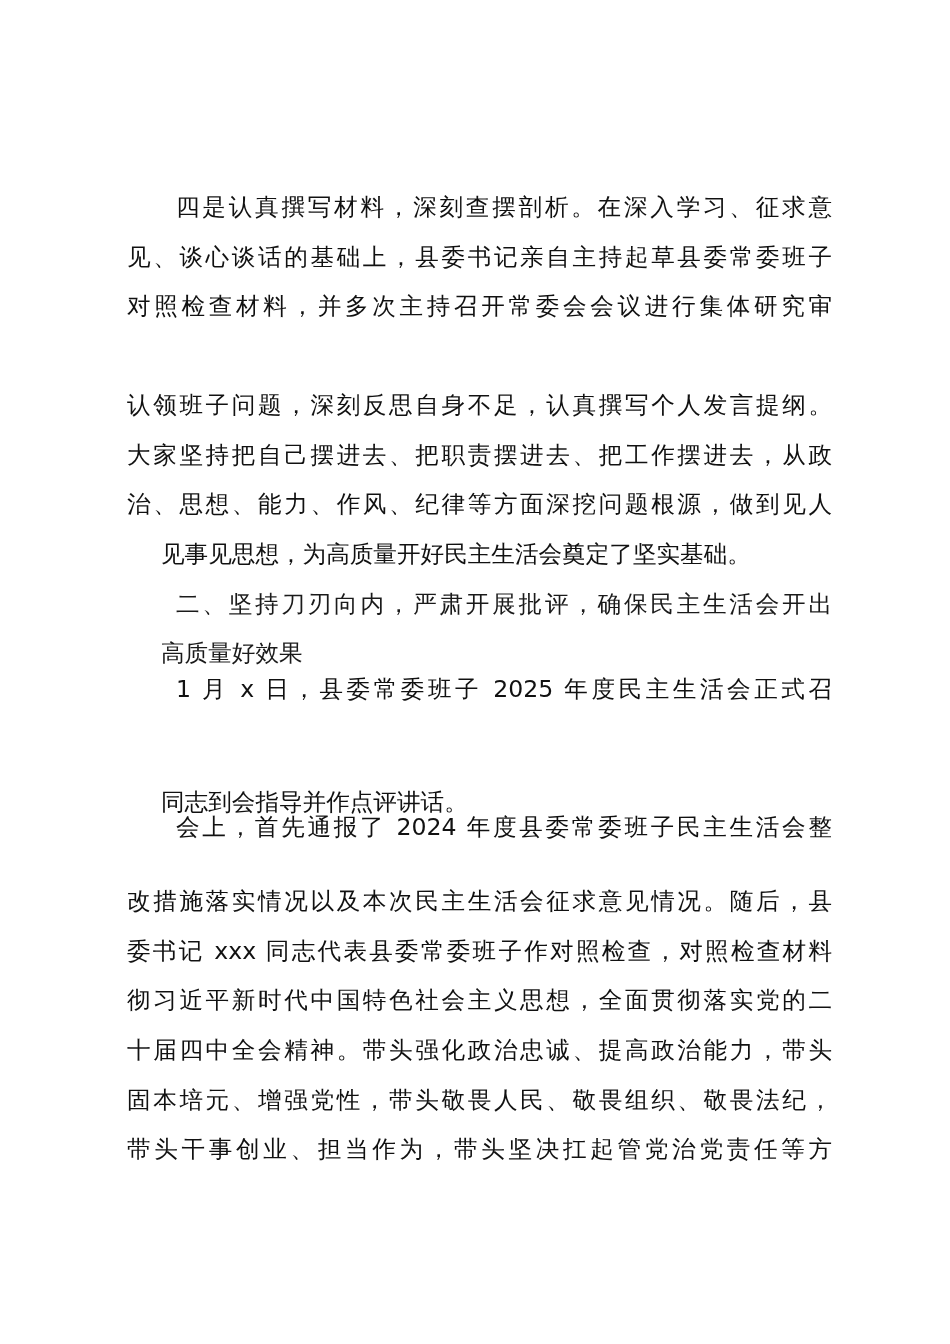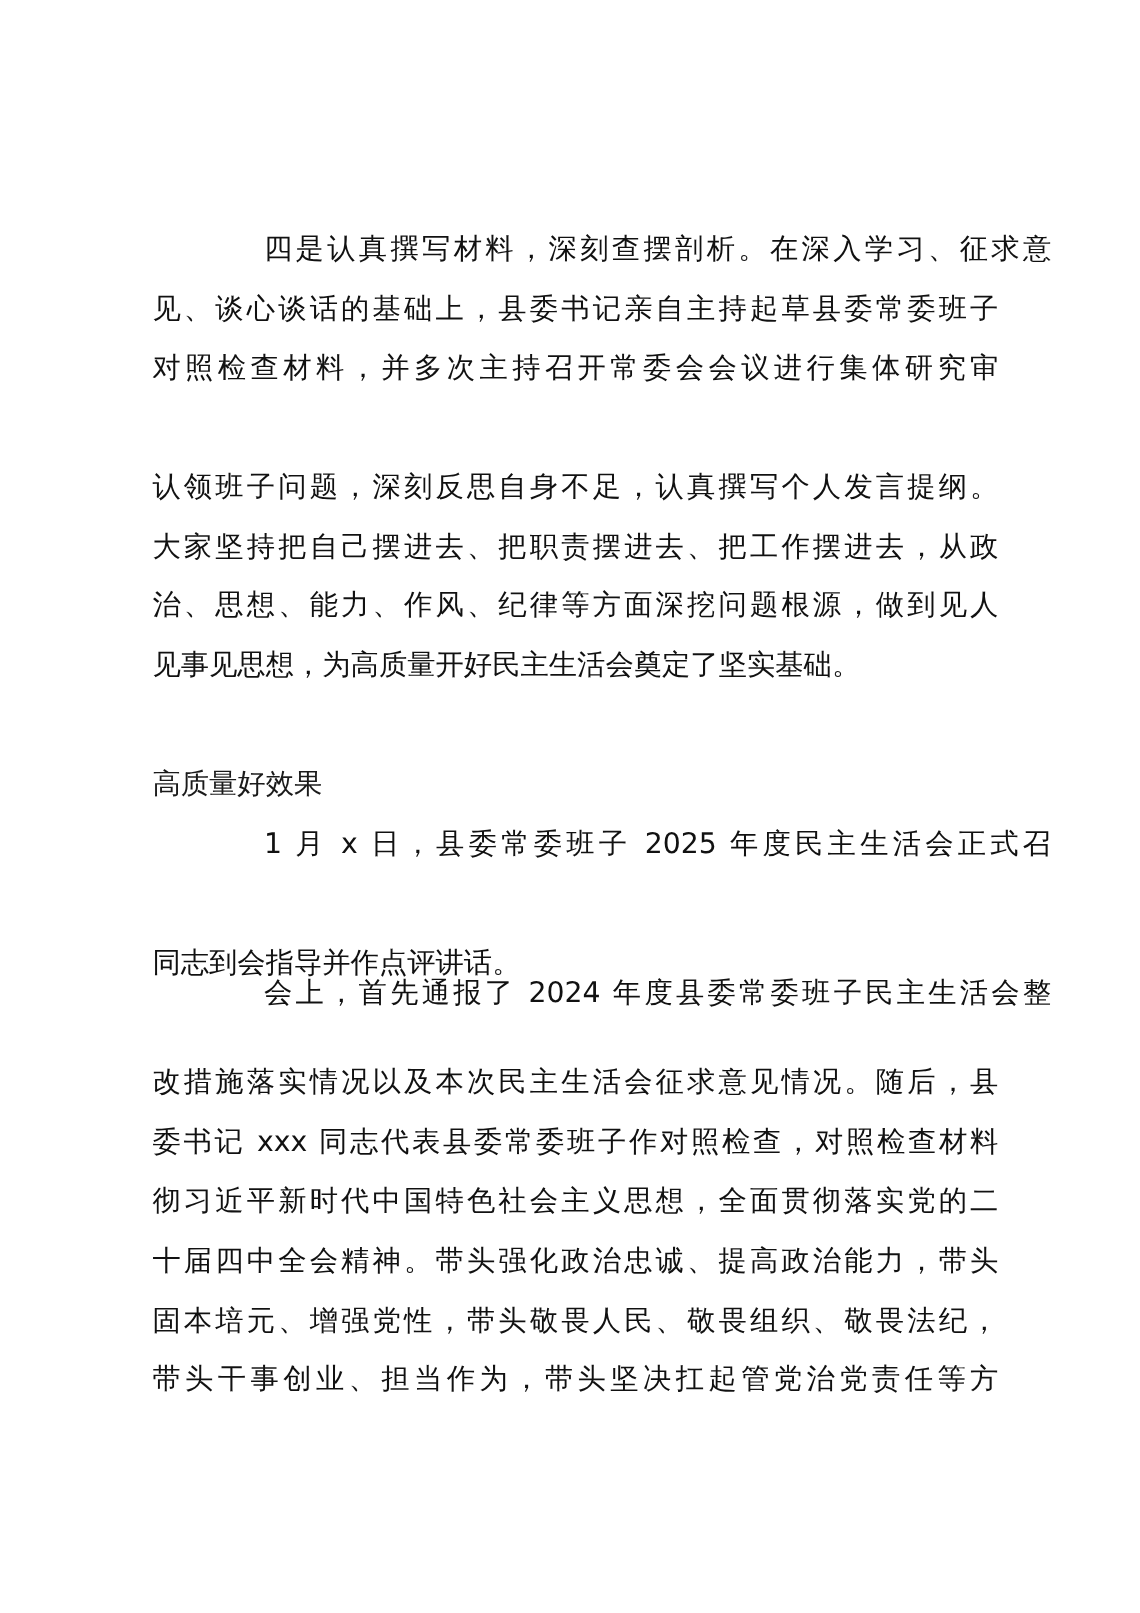--- a/index.html
+++ b/index.html
@@ -11,40 +11,41 @@
     width: 705px;
     height: 34px;
     line-height: 34px;
     font-family: "DejaVu Sans", sans-serif;
     font-size: 23.6px;
     color: #111111;
     white-space: nowrap;
     text-align: justify;
     text-align-last: justify;
   }
-  .line.last { text-align-last: left; }
-  .line.indent { left: 176px; width: 656px; margin-left: 44px; }
+  .line.last { text-align-last: left; margin-left: 34px; }
+  .line.indent { left: 176px; width: 656px; }
   .line.heading { font-family: "DejaVu Sans", sans-serif; color: #1a1a1a; }
 </style>
 </head>
 <body>
 
 <div class="page">
 
   <div class="line indent" style="top:190px">四是认真撰写材料，深刻查摆剖析。在深入学习、征求意</div>
   <div class="line" style="top:240px">见、谈心谈话的基础上，县委书记亲自主持起草县委常委班子</div>
   <div class="line" style="top:289px">对照检查材料，并多次主持召开常委会会议进行集体研究审</div>
   <div class="line" style="top:388px">认领班子问题，深刻反思自身不足，认真撰写个人发言提纲。</div>
   <div class="line" style="top:438px">大家坚持把自己摆进去、把职责摆进去、把工作摆进去，从政</div>
   <div class="line" style="top:487px">治、思想、能力、作风、纪律等方面深挖问题根源，做到见人</div>
   <div class="line last" style="top:537px">见事见思想，为高质量开好民主生活会奠定了坚实基础。</div>
 
+  <div class="line indent heading" style="top:587px">二、坚持刀刃向内，严肃开展批评，确保民主生活会开出</div>
   <div class="line heading last" style="top:636px">高质量好效果</div>
 
-  <div class="line indent" style="top:686px">1 月 x 日，县委常委班子 2025 年度民主生活会正式召</div>
+  <div class="line indent" style="top:672px">1 月 x 日，县委常委班子 2025 年度民主生活会正式召</div>
   <div class="line last" style="top:785px">同志到会指导并作点评讲话。</div>
 
   <div class="line indent" style="top:810px">会上，首先通报了 2024 年度县委常委班子民主生活会整</div>
   <div class="line" style="top:884px">改措施落实情况以及本次民主生活会征求意见情况。随后，县</div>
   <div class="line" style="top:934px">委书记 xxx 同志代表县委常委班子作对照检查，对照检查材料</div>
   <div class="line" style="top:983px">彻习近平新时代中国特色社会主义思想，全面贯彻落实党的二</div>
   <div class="line" style="top:1033px">十届四中全会精神。带头强化政治忠诚、提高政治能力，带头</div>
   <div class="line" style="top:1083px">固本培元、增强党性，带头敬畏人民、敬畏组织、敬畏法纪，</div>
   <div class="line" style="top:1132px">带头干事创业、担当作为，带头坚决扛起管党治党责任等方</div>
 </div>

